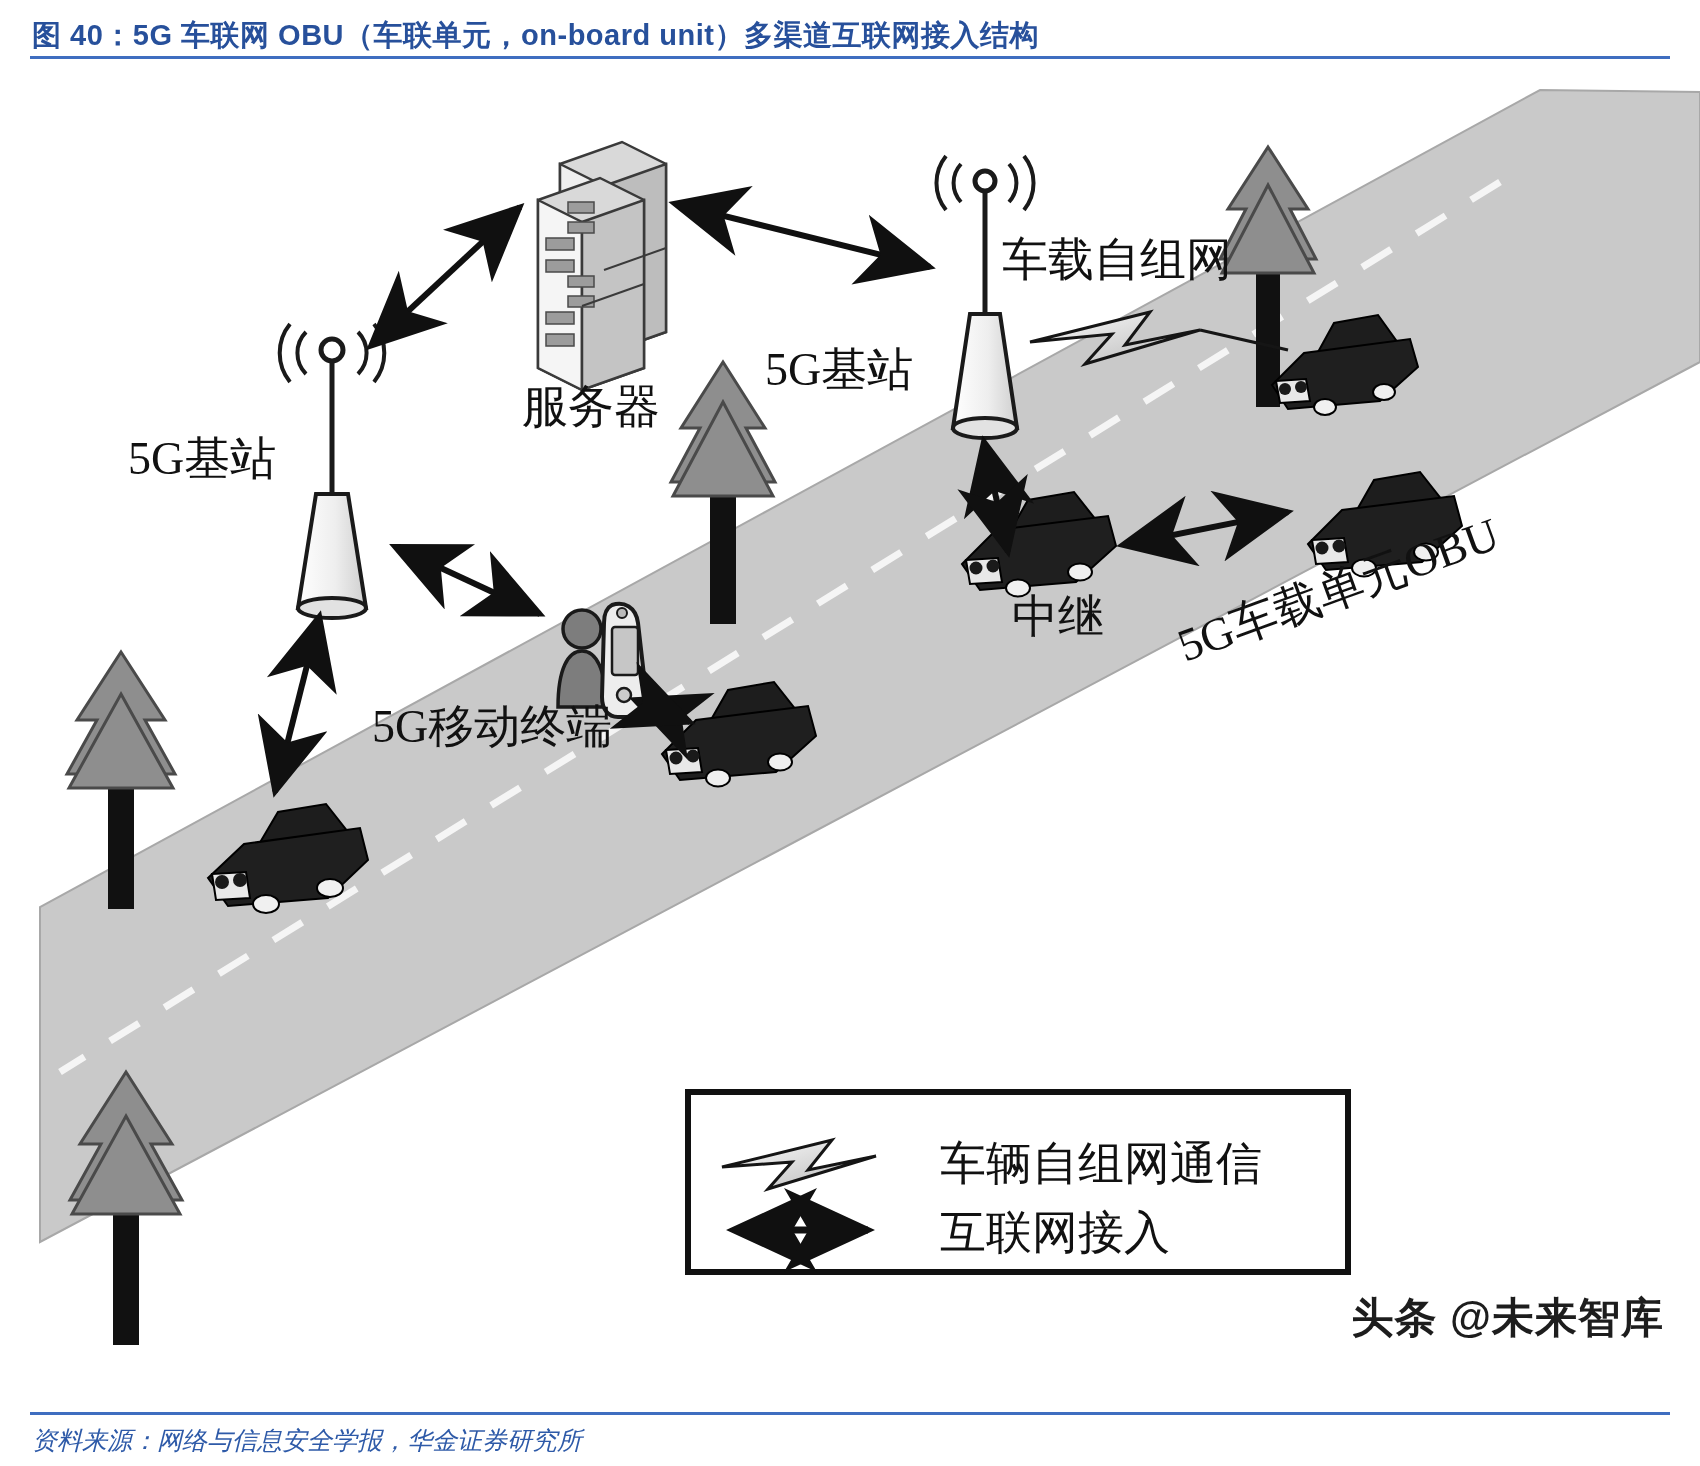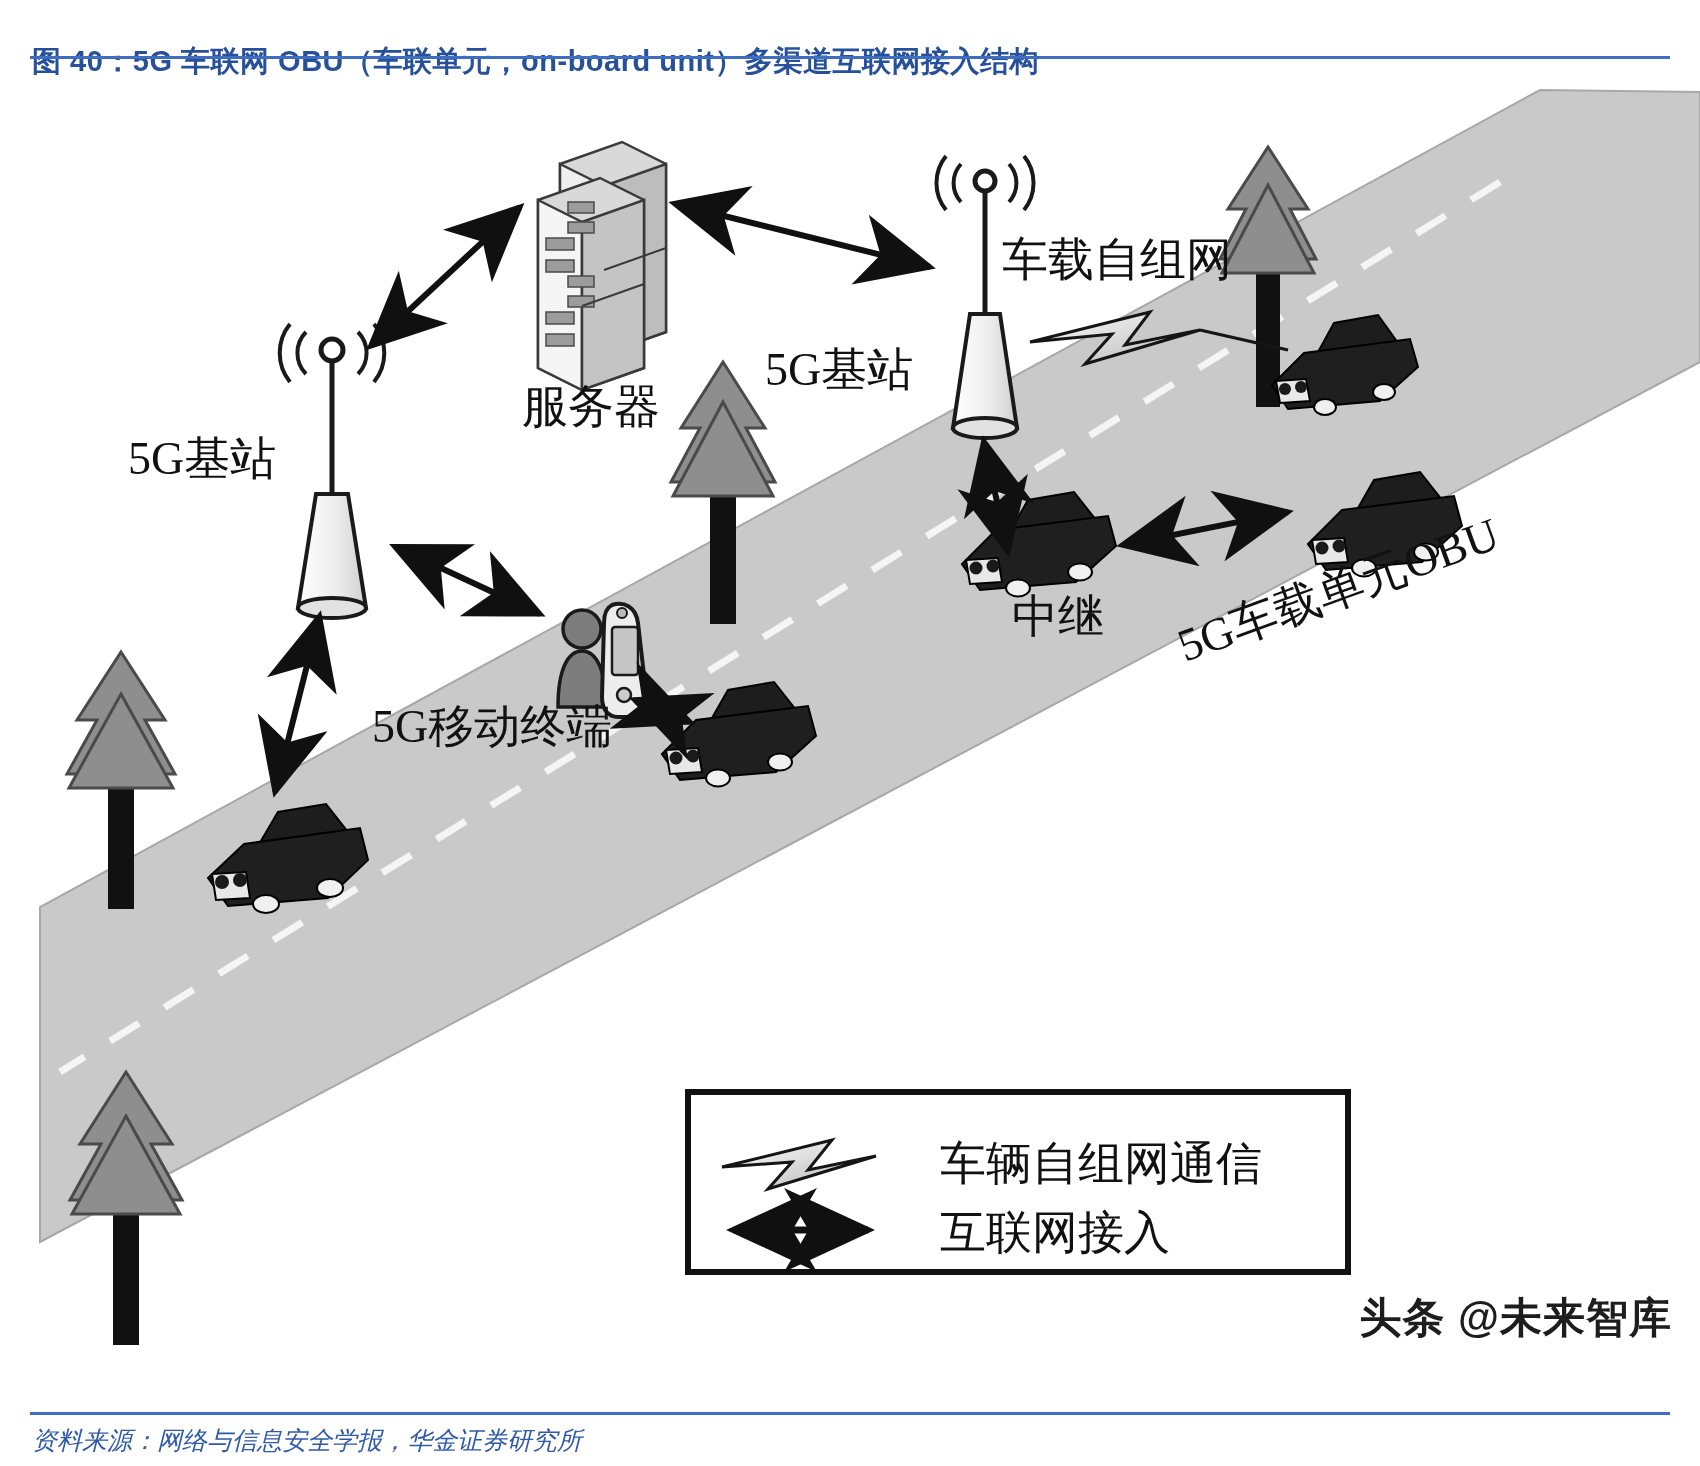--- a/index.html
+++ b/index.html
@@ -18,21 +18,20 @@
   
   #figure-title {
     position: absolute;
     left: 32px;
     top: 16px;
     font-size: 29px;
     font-weight: bold;
     color: #27509b;
     letter-spacing: 0.5px;
     white-space: nowrap;
-    margin-top: 26px;
   }
   #title-rule {
     position: absolute;
     left: 30px;
     top: 56px;
     width: 1640px;
     height: 3px;
     background: #3f6ec0;
   }
 
@@ -63,21 +62,21 @@
     left: 0;
     top: 62px;
     width: 1700px;
     height: 1345px;
   }
   #diagram svg { display: block; }
 
   
   #watermark {
     position: absolute;
-    right: 28px;
+    right: 36px;
     top: 1290px;
     font-size: 42px;
     font-weight: bold;
     color: #1d1d1d;
     white-space: nowrap;
     letter-spacing: 1px;
   }
 </style>
 </head>
 <body>

